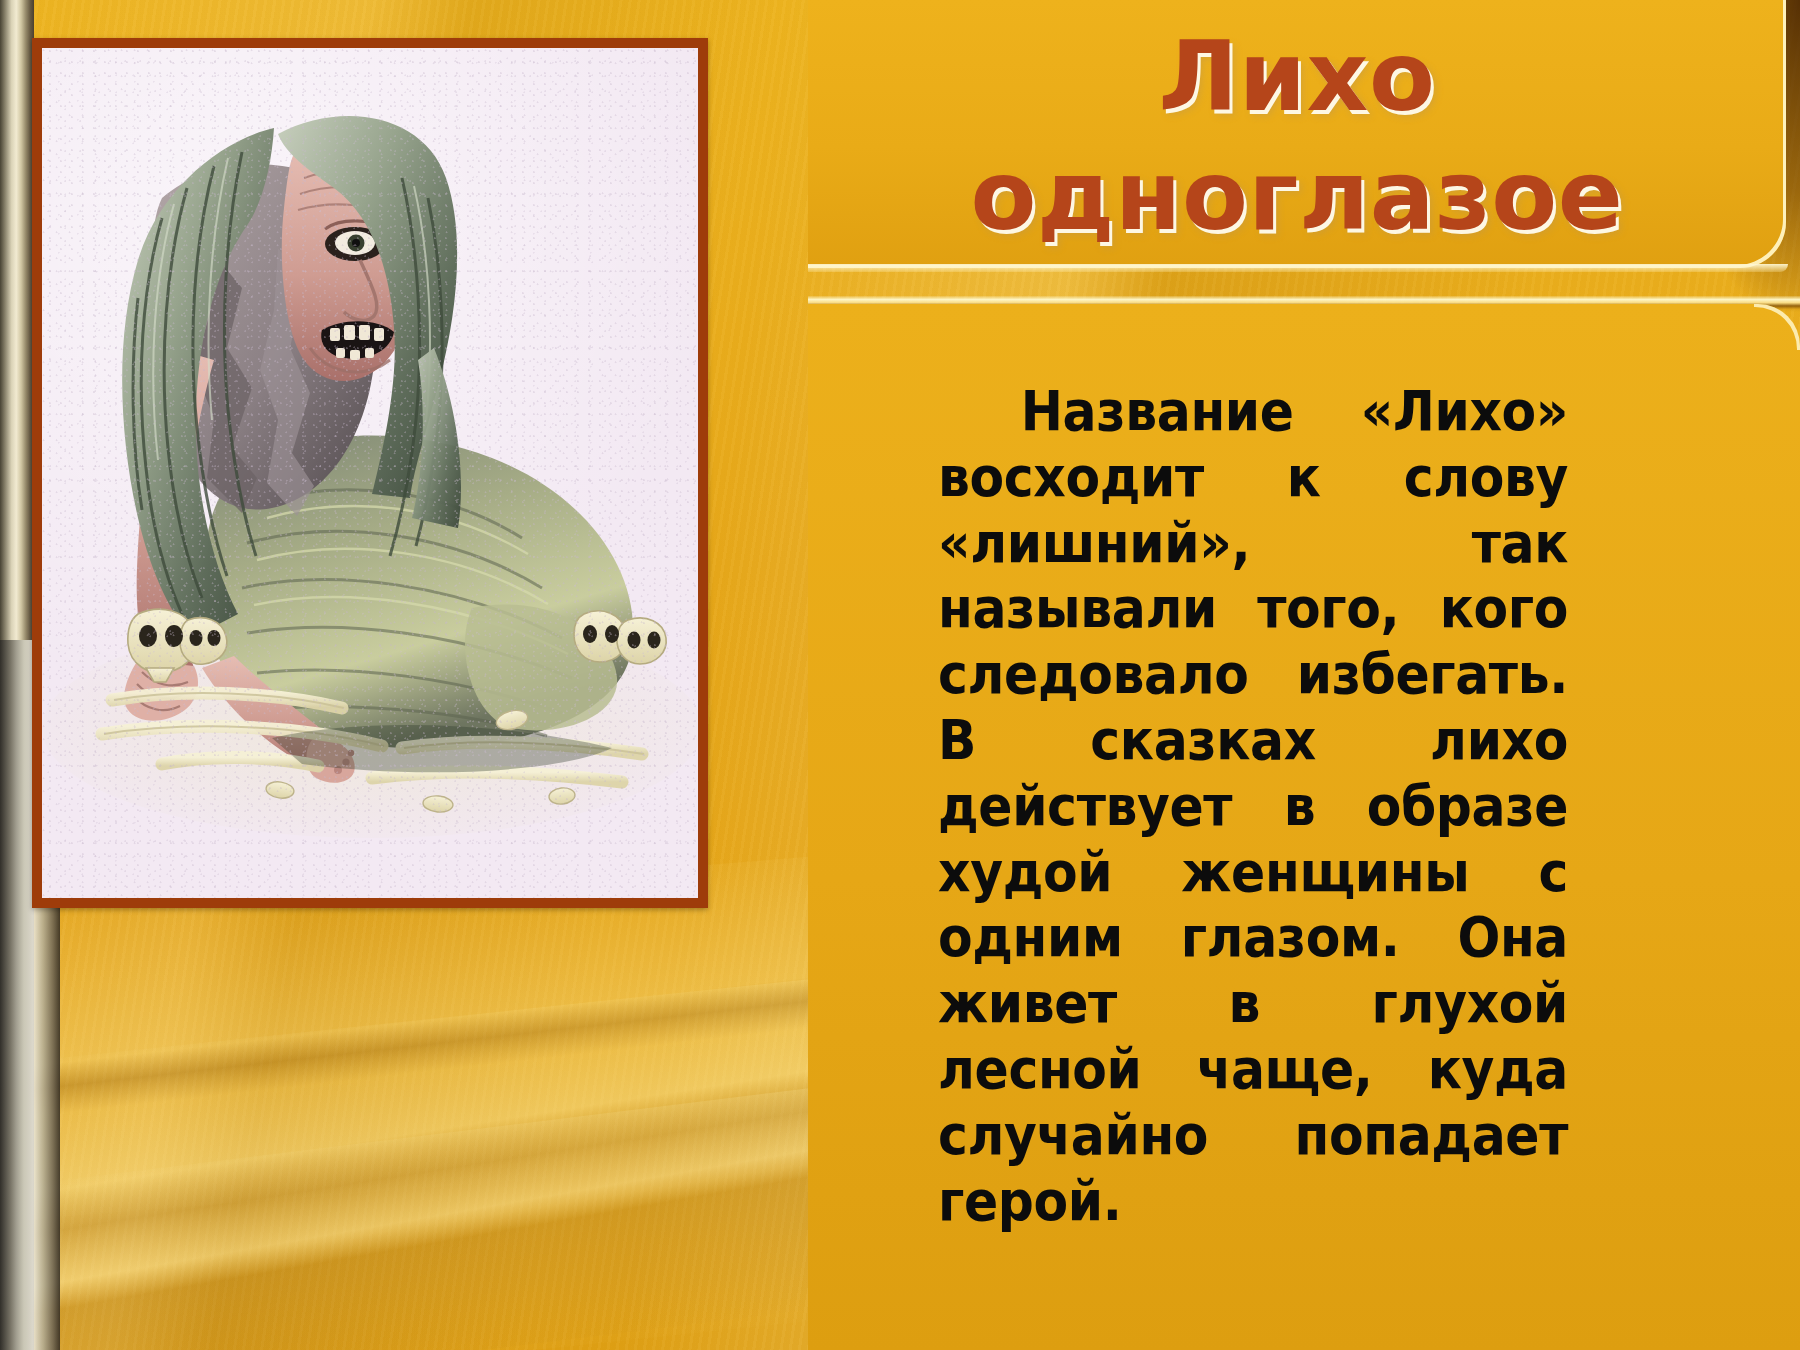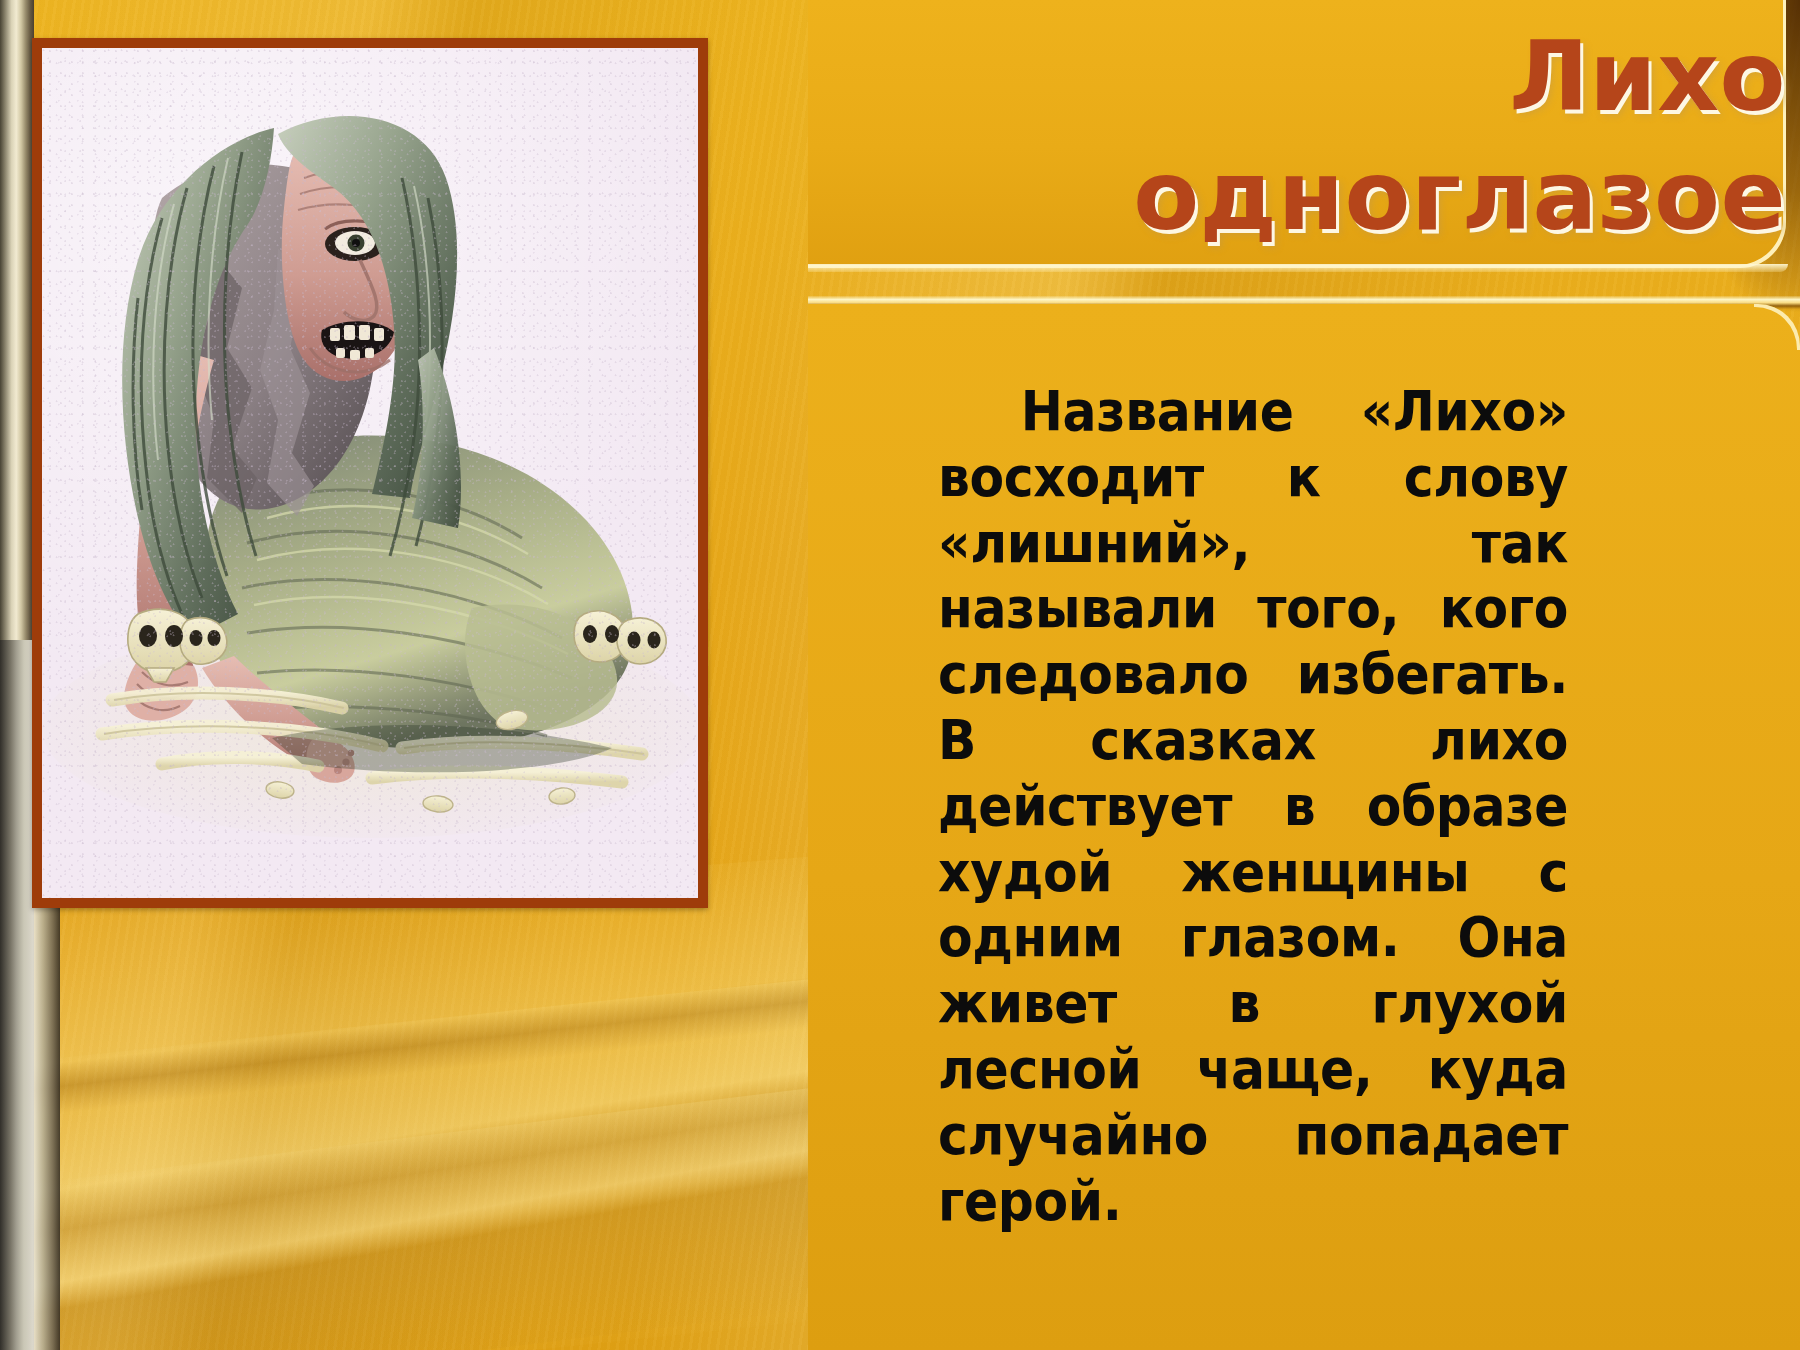--- a/index.html
+++ b/index.html
@@ -141,21 +141,21 @@
   .title-panel::after {
     content: "";
     position: absolute;
     left: 0; right: -2px; bottom: -4px; height: 8px;
     background: linear-gradient(180deg, rgba(255,247,210,0.95), rgba(255,240,180,0.25));
     border-bottom-right-radius: 46px;
   }
   .title-text {
     position: absolute;
     left: 0; right: 0; top: 18px;
-    text-align: right;
+    text-align: center;
     font-family: "DejaVu Sans", sans-serif;
     font-weight: 700;
     font-size: 96px;
     line-height: 1.24;
     letter-spacing: 0.5px;
     color: #b5451a;
     text-shadow:
       3px 4px 0 rgba(255,252,238,0.95),
       5px 6px 7px rgba(190,150,80,0.45);
     white-space: pre-line;

